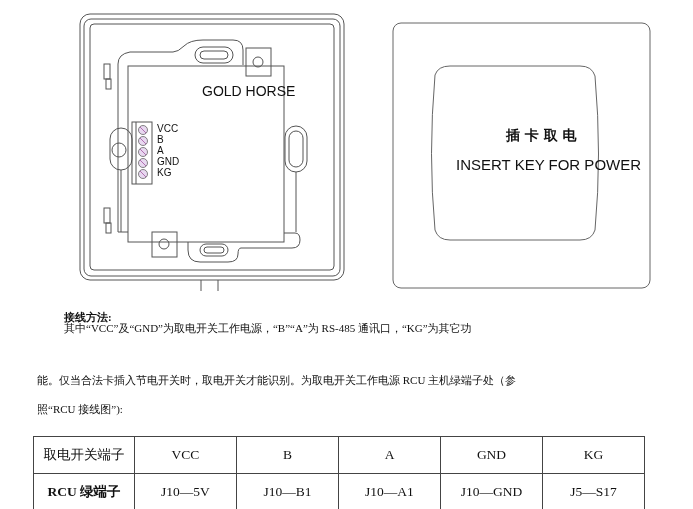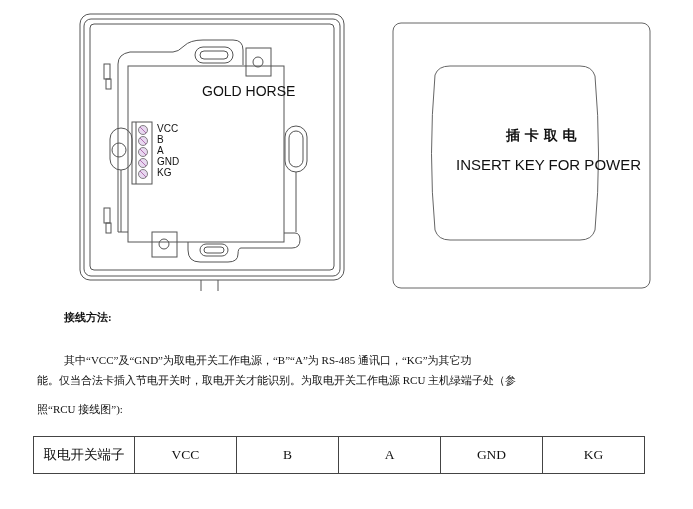--- a/index.html
+++ b/index.html
@@ -1,20 +1,20 @@
 <!DOCTYPE html>
 <html><head>
 <meta charset="utf-8">
 <style>
   html, body { margin:0; padding:0; background:#fff; }
   body { width:693px; height:509px; position:relative; overflow:hidden; font-family:"Liberation Serif","DejaVu Serif",serif; color:#111; }
   .abs { position:absolute; }
   .para { position:absolute; left:37px; font-size:11px; line-height:16px; white-space:nowrap; }
   .heading { left:64px; top:309px; font-weight:bold; }
-  .p1 { left:64px; top:352px;font-family:Liberation Serif, serif; }
+  .p1 { left:64px; top:320px;font-family:Liberation Serif, serif; }
   .p2 { top:372px; }
   .p3 { top:401px; font-weight:normal; }
   table.wiring { position:absolute; left:33px; top:436px; border-collapse:collapse; font-size:13.5px; }
   table.wiring td { border:1px solid #444; height:36px; text-align:center; padding:0; }
   table.wiring td.hdr { width:100px; }
   table.wiring td.c { width:101px; }
   .bold { font-weight:bold; }
 </style>
 </head>
 <body>
@@ -99,14 +99,22 @@
 <table class="wiring">
   <tbody>
       <tr>
     <td class="hdr">取电开关端子</td>
     <td class="c">VCC</td>
     <td class="c">B</td>
     <td class="c">A</td>
     <td class="c">GND</td>
     <td class="c">KG</td>
   </tr>
+  <tr>
+    <td class="hdr bold">RCU 绿端子</td>
+    <td class="c">J10—5V</td>
+    <td class="c">J10—B1</td>
+    <td class="c">J10—A1</td>
+    <td class="c">J10—GND</td>
+    <td class="c">J5—S17</td>
+  </tr>
 </tbody>
   </table>
 
 </body></html>

